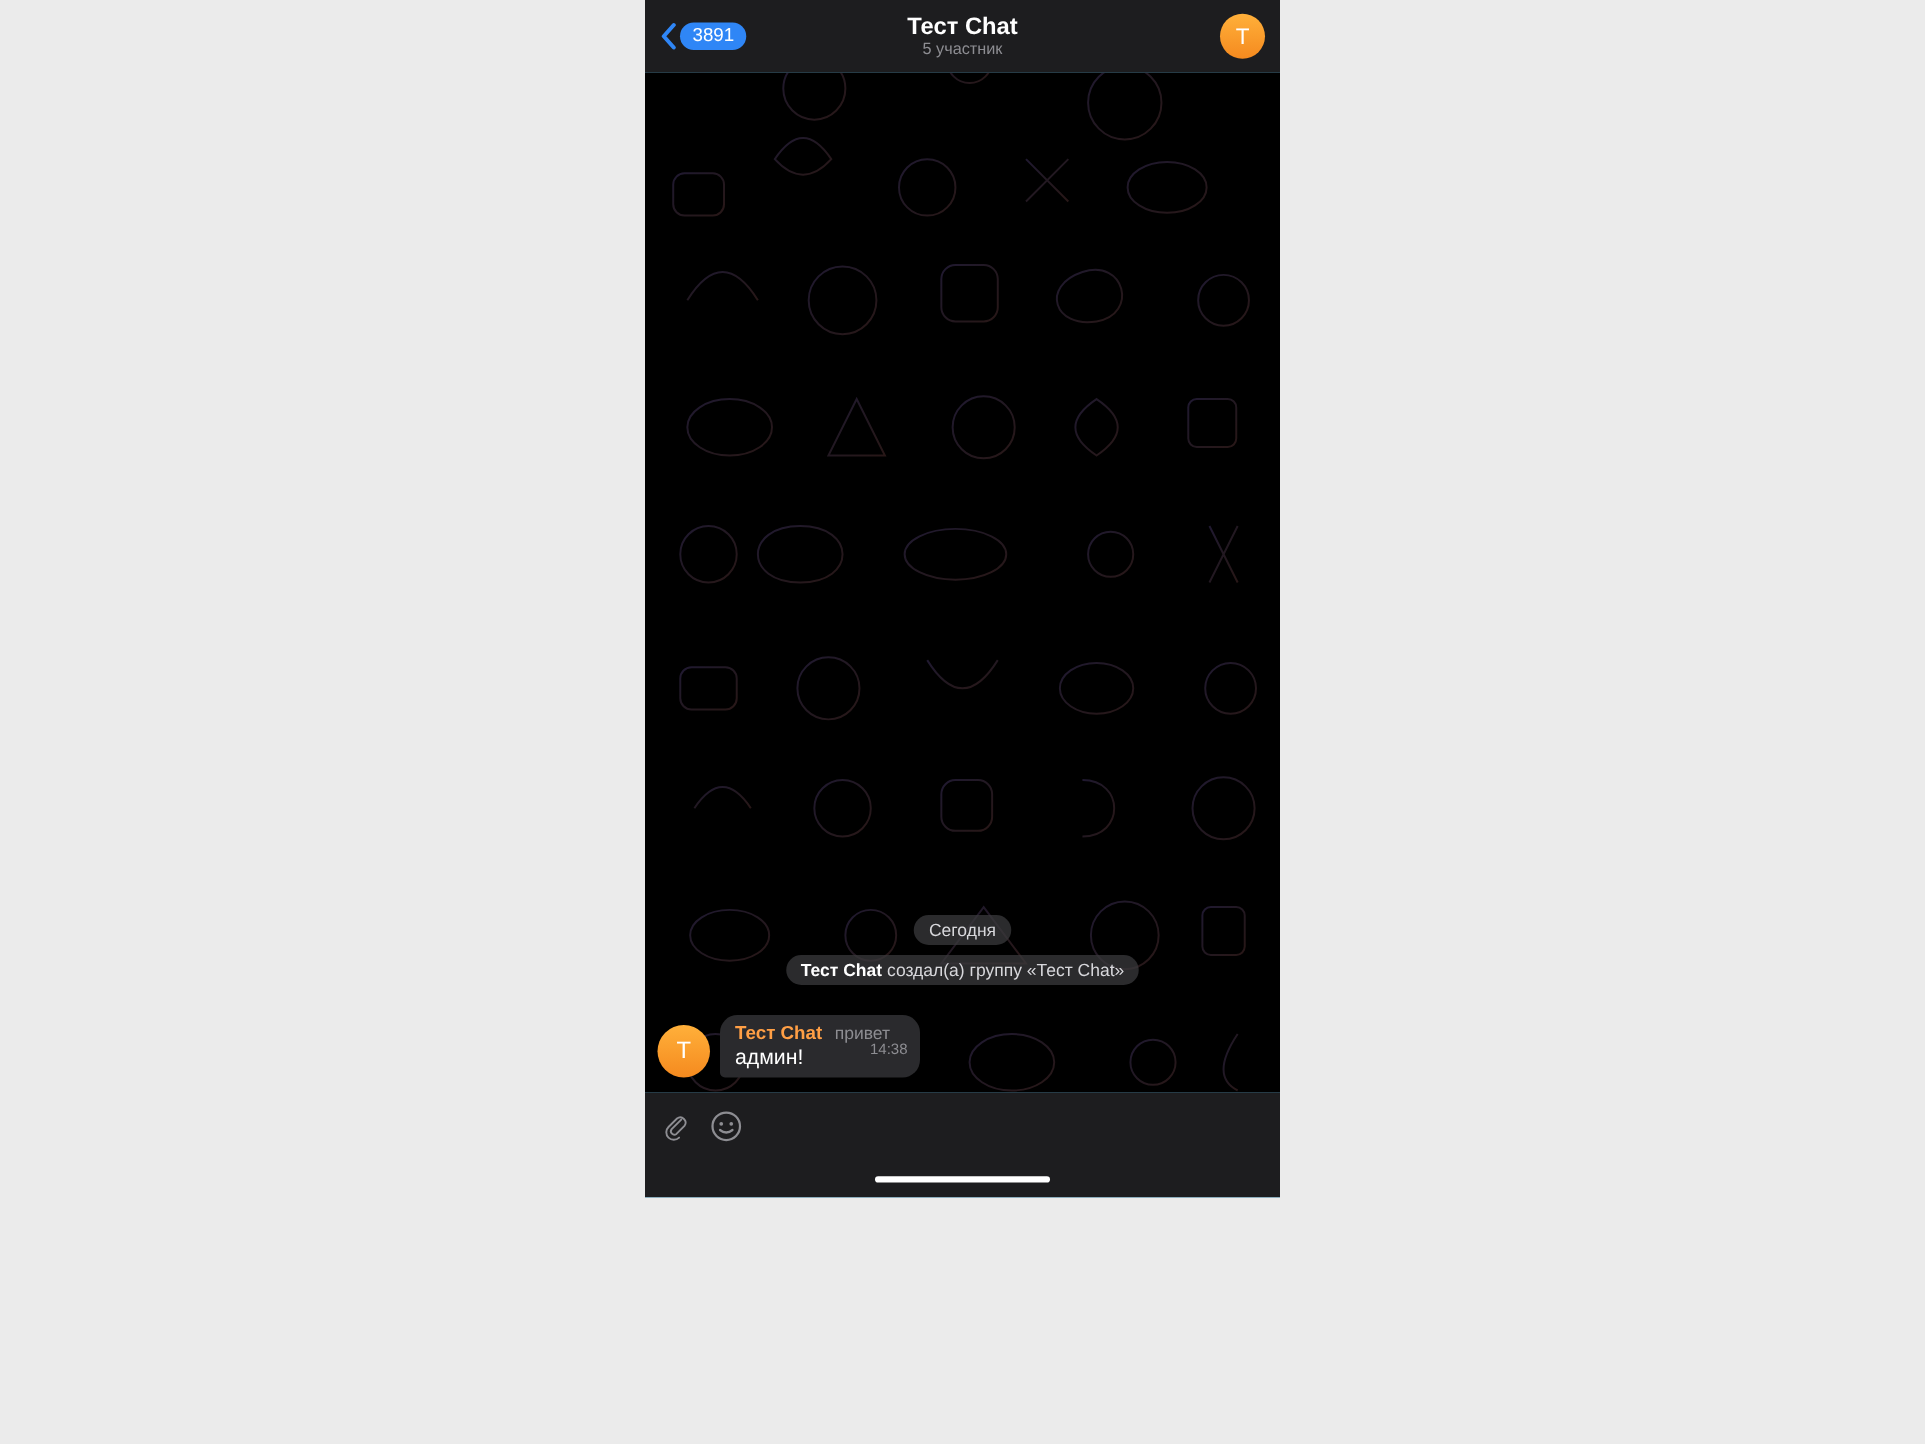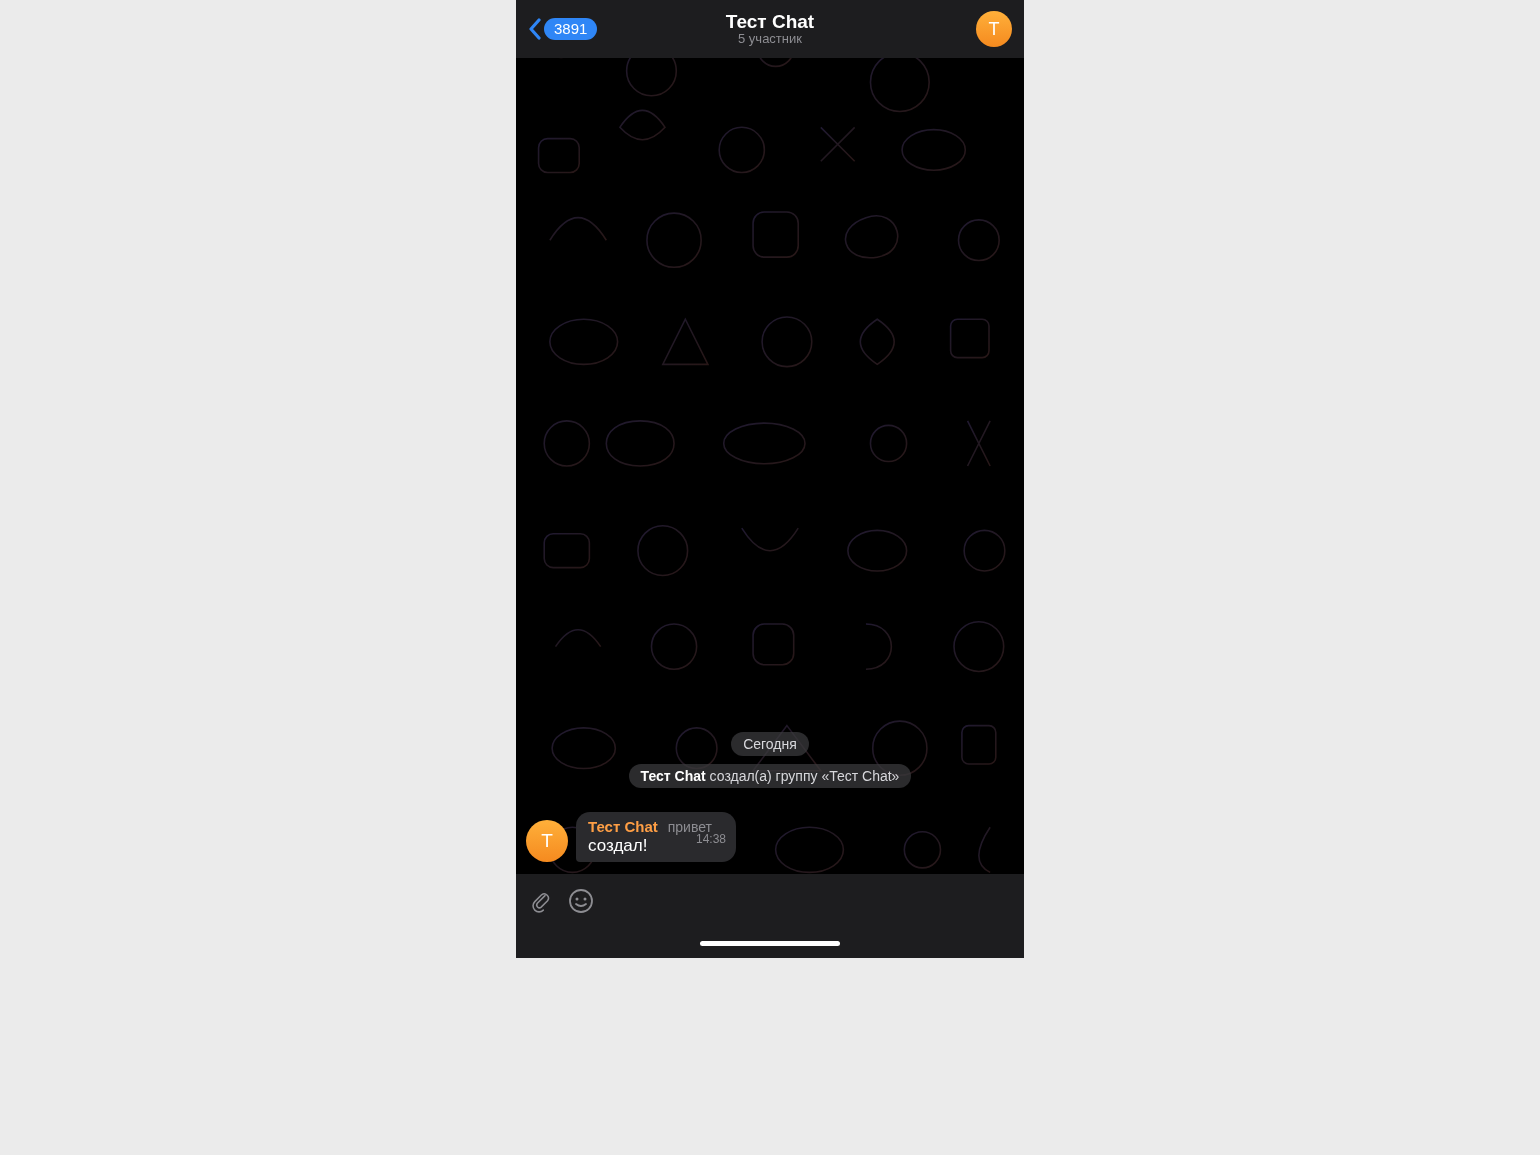--- a/index.html
+++ b/index.html
@@ -243,21 +243,21 @@
 
     <div class="msg-row">
       <div class="msg-avatar">
         <span>T</span>
       </div>
       <div class="bubble">
         <div class="bubble-head">
           <span class="sender">Тест Chat</span>
           <span class="role">привет</span>
         </div>
-        <div class="msg-text">создал!</div>
+        <div class="msg-text">админ!</div>
         <div class="msg-time">14:38</div>
       </div>
     </div>
   </div>
 
   <div class="inputbar">
     <div class="attach-icon">
       <svg width="26" height="26" viewBox="0 0 26 26">
           <path d="M18 8 L9 17 a3.2 3.2 0 0 0 4.5 4.5 L21 14 a5 5 0 0 0 -7 -7 L6 15 a7 7 0 0 0 10 10" fill="none" stroke="#8d8d92" stroke-width="1.8" stroke-linecap="round" transform="scale(0.85) translate(2,1)"></path>
         </svg>

